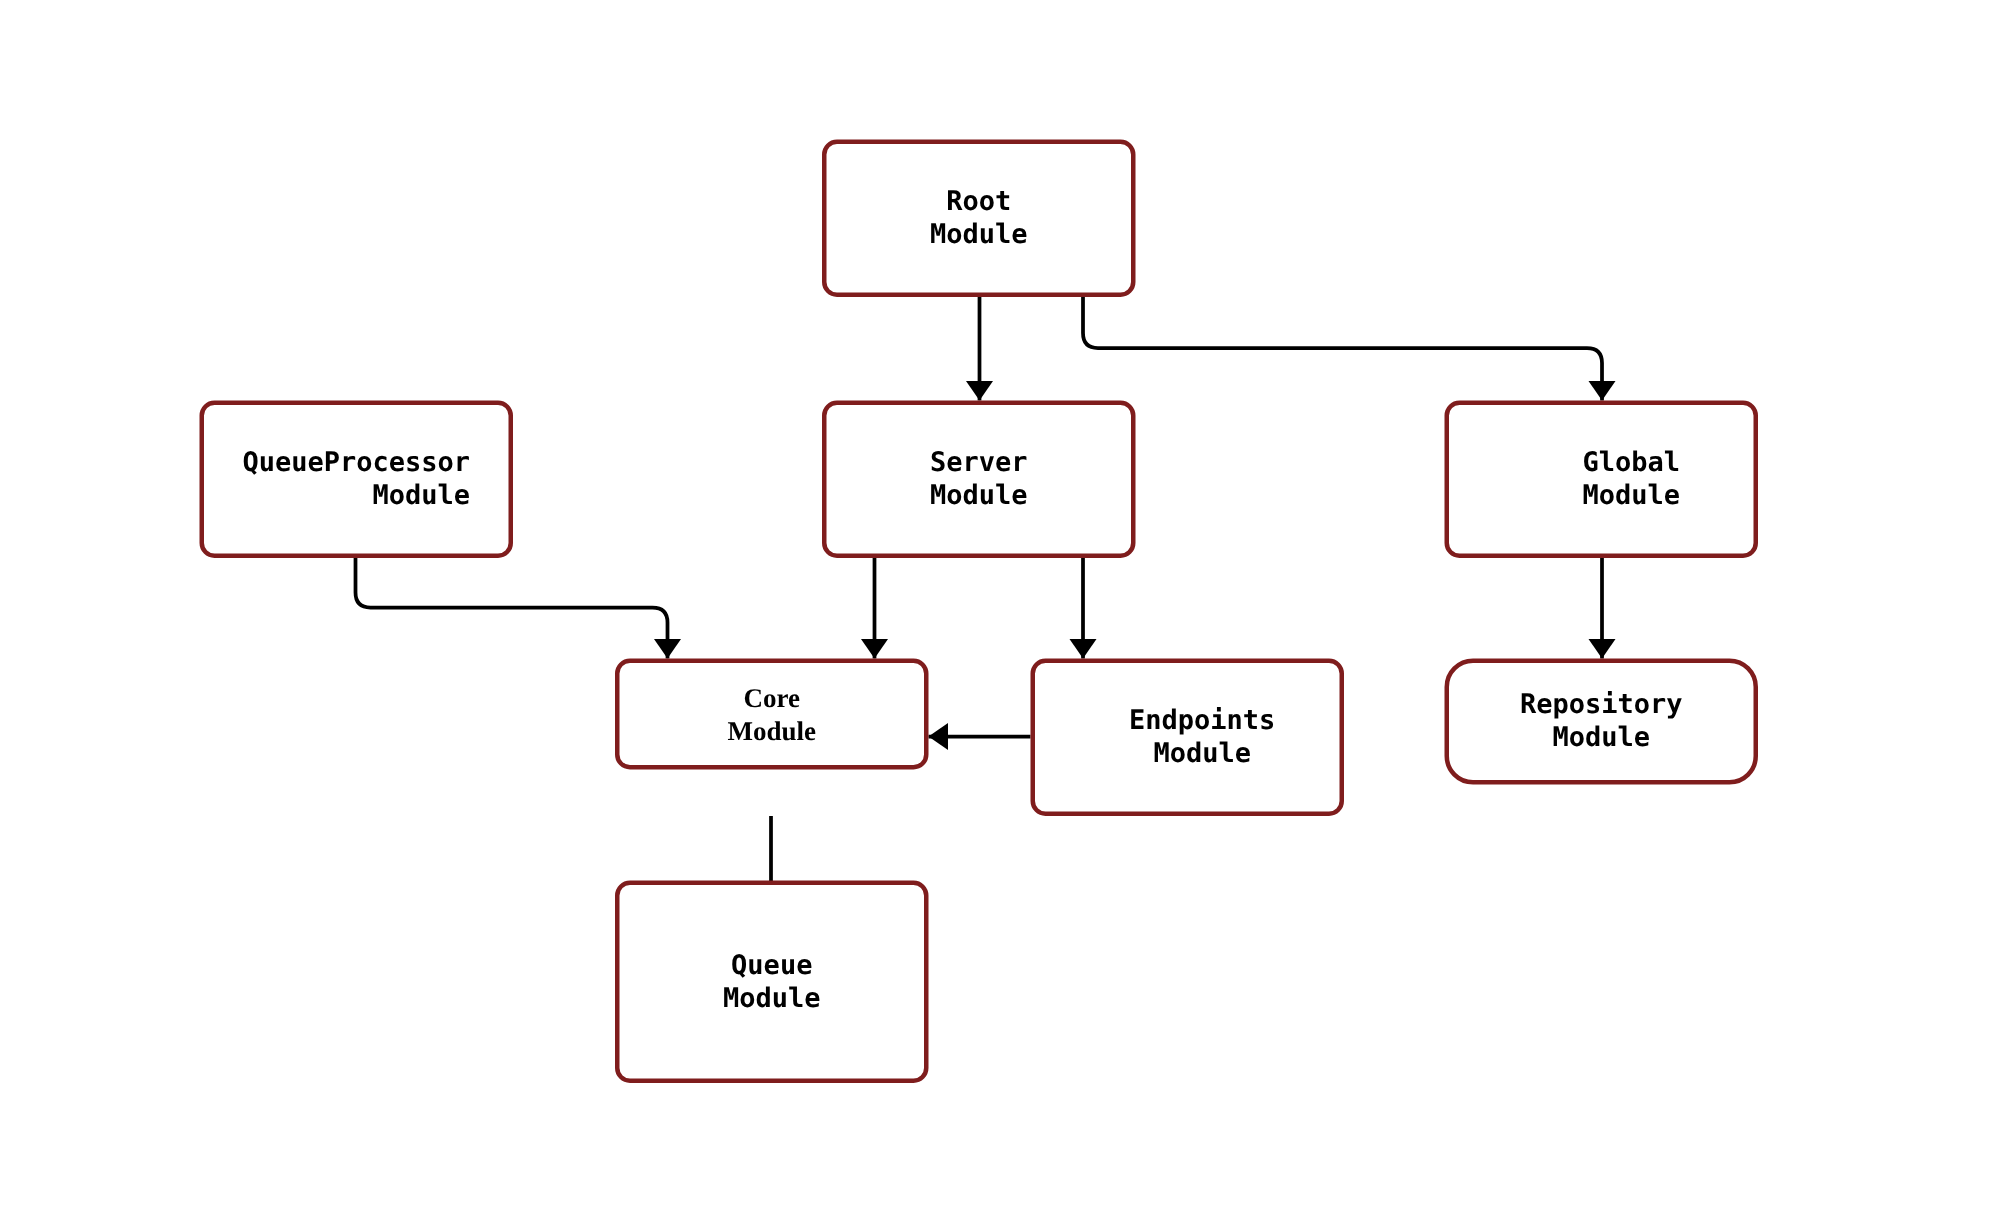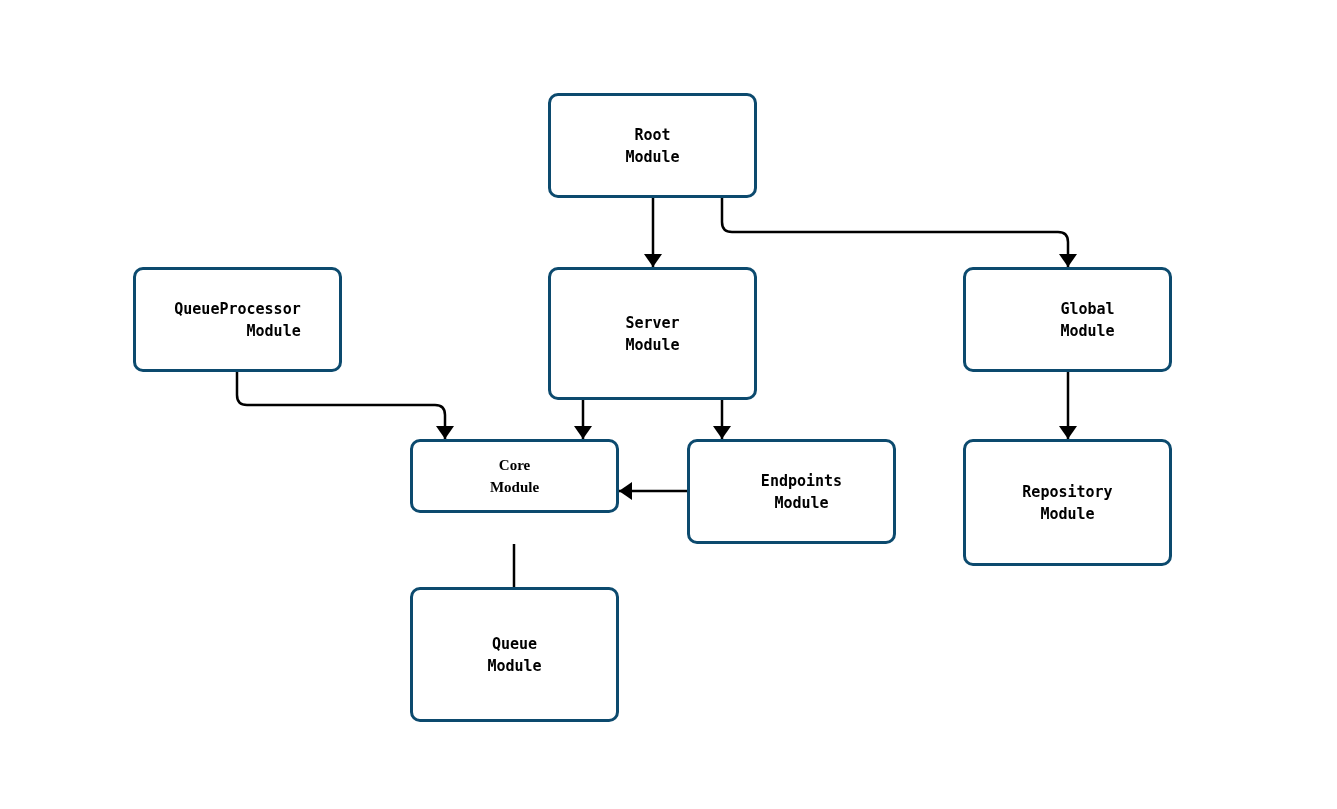--- a/index.html
+++ b/index.html
@@ -23,29 +23,29 @@
     height: 100%;
   }
   .edges-layer path.edge {
     fill: none;
     stroke: #000000;
     stroke-width: 2.5;
   }
   .node {
     position: absolute;
     box-sizing: border-box;
-    border: 3px solid #0c4a6e;
+    border: 3px solid #7f1d1d;
     border-radius: 10px;
     background: #ffffff;
     display: flex;
     align-items: center;
     justify-content: center;
     text-align: center;
     font-weight: bold;
-    font-size: 15px;
+    font-size: 18px;
     line-height: 22px;
     color: #000000;
     white-space: pre-line;
     letter-spacing: 0px;
   }
 </style>
 </head>
 <body>
 
 <div class="canvas">
@@ -64,26 +64,26 @@
         <path class="edge" d="M 687 491 L 619 491" marker-end="url(#arrowhead)"></path>
         <path class="edge" d="M 514 544 L 514 611" marker-end="url(#arrowhead)"></path>
         <path class="edge" d="M 1068 372 L 1068 439" marker-end="url(#arrowhead)"></path>
       </g>
   </svg>
   <div id="nodes-layer">
       <div class="node" style="left: 548px; top: 93px; width: 209px; height: 105px;"><span>Root
 Module</span></div>
       <div class="node" style="left: 133px; top: 267px; width: 209px; height: 105px; text-align: right;"><span>QueueProcessor
 Module</span></div>
-      <div class="node" style="left: 548px; top: 267px; width: 209px; height: 133px;"><span>Server
+      <div class="node" style="left: 548px; top: 267px; width: 209px; height: 105px;"><span>Server
 Module</span></div>
       <div class="node" style="left: 963px; top: 267px; width: 209px; height: 105px; padding-left: 40px;"><span>Global
 Module</span></div>
       <div class="node" style="left: 410px; top: 439px; width: 209px; height: 74px; font-family: Liberation Serif, serif;"><span>Core
 Module</span></div>
       <div class="node" style="left: 687px; top: 439px; width: 209px; height: 105px; padding-left: 20px;"><span>Endpoints
 Module</span></div>
-      <div class="node" style="left: 963px; top: 439px; width: 209px; height: 127px;"><span>Repository
+      <div class="node" style="left: 963px; top: 439px; width: 209px; height: 84px; border-radius: 19px;"><span>Repository
 Module</span></div>
       <div class="node" style="left: 410px; top: 587px; width: 209px; height: 135px;"><span>Queue
 Module</span></div>
     </div>
 </div>
 
 </body></html>

